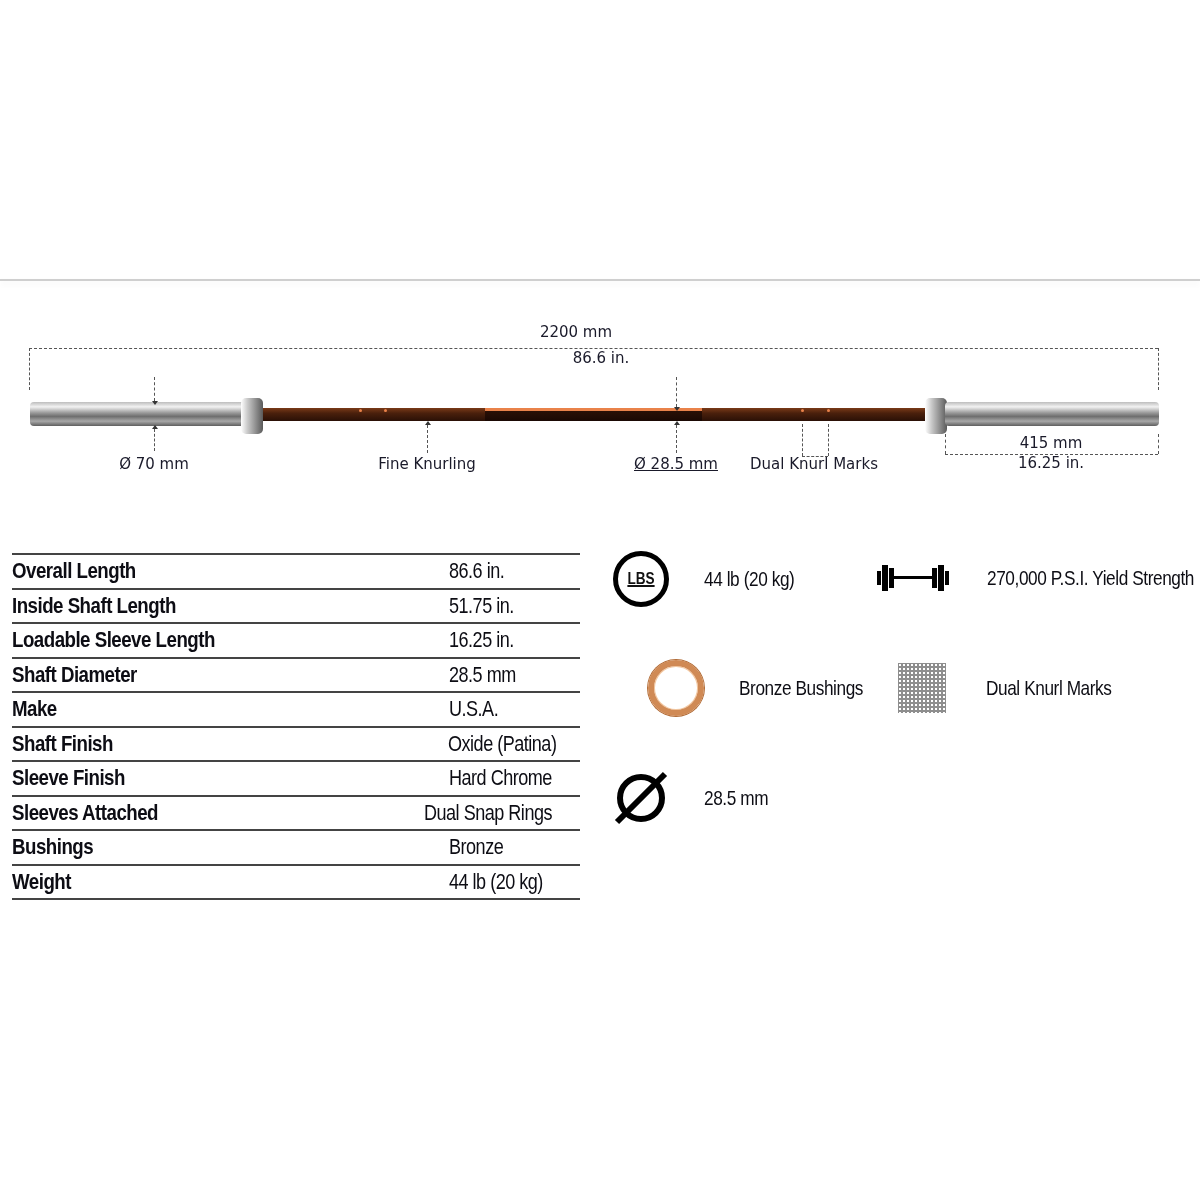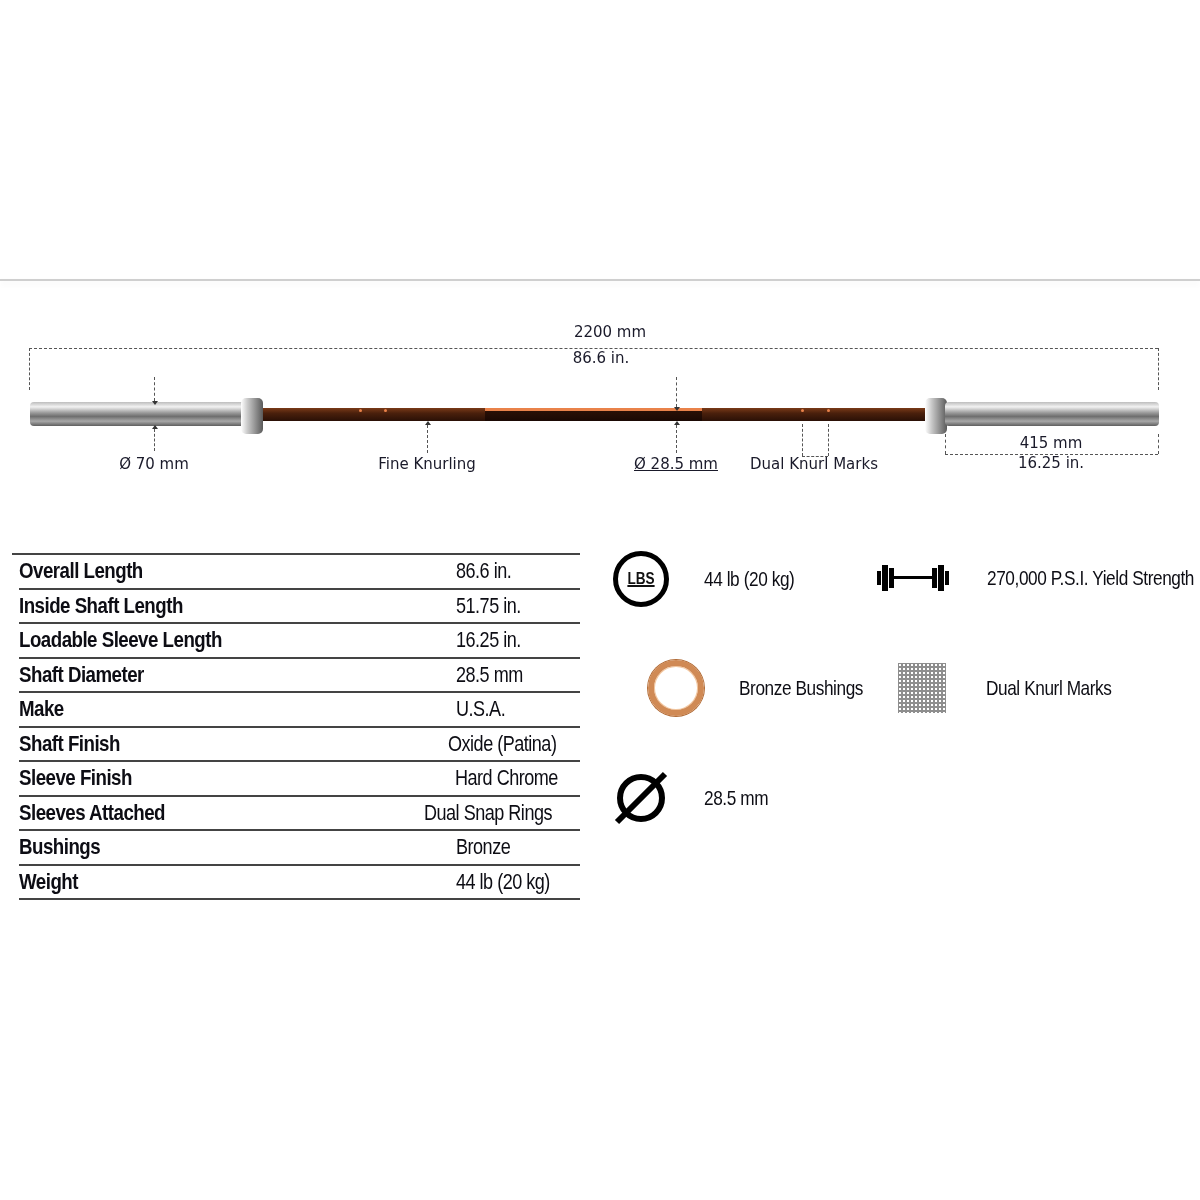--- a/index.html
+++ b/index.html
@@ -16,21 +16,21 @@
   .sleeve { position:absolute; height:24px; border-radius:4px;
     background:linear-gradient(to bottom,#bdbdbd 0%,#f2f2f2 20%,#9a9a9a 45%,#6e6e6e 60%,#a8a8a8 80%,#5e5e5e 100%); }
   .collar { position:absolute; width:22px; height:36px; border-radius:5px;
     background:linear-gradient(to right,#ffffff 0%,#c9c9c9 30%,#8a8a8a 70%,#5a5a5a 100%); }
   .shaft { position:absolute; height:13px; background:linear-gradient(to bottom,#7a3a18 0%,#4a200c 40%,#2a1006 100%); }
   .shaft-center { position:absolute; height:13px; background:linear-gradient(to bottom,#e9824a 0%,#e9824a 20%,#2a1006 22%,#1a0803 100%); }
   .knurl-dot { position:absolute; width:3px; height:3px; border-radius:50%; background:#e9824a; }
 
   
   .spec-table { position:absolute; left:12px; top:553px; width:568px; border-top:2px solid #444; }
-  .spec-row { display:flex; height:32.5px; border-bottom:2px solid #444; align-items:center;margin-left:7px; }
+  .spec-row { display:flex; height:32.5px; border-bottom:2px solid #444; align-items:center; }
   .spec-label { width:437px; font-family:"Liberation Sans", sans-serif; font-weight:bold; font-size:22px; letter-spacing:-0.6px; transform:scaleX(0.85); transform-origin:left center; white-space:nowrap; color:#0d0d14; }
   .spec-value { font-family:"Liberation Sans", sans-serif; font-size:22px; letter-spacing:-0.6px; transform:scaleX(0.82); transform-origin:left center; white-space:nowrap; color:#0d0d14; }
 
   
   .feature { position:absolute; display:flex; align-items:center;gap:20px; }
   .feature-label { font-family:"Liberation Sans", sans-serif; font-size:21px; letter-spacing:-0.5px; transform:scaleX(0.82); transform-origin:left center; white-space:nowrap; color:#0d0d14; }
   .lbs-icon { width:46px; height:46px; border:5px solid #000; border-radius:50%; display:flex; align-items:center; justify-content:center; box-sizing:border-box; width:56px; height:56px; }
   .lbs-icon span { font-family:"Liberation Sans", sans-serif; font-weight:bold; font-size:17px; text-decoration:underline; text-decoration-thickness:2px; transform:scaleX(0.8); }
   .bronze-ring { width:56px; height:56px; border-radius:50%; box-sizing:border-box; border:6px solid #d08a55;
     background:transparent; box-shadow: inset 0 0 0 1px #f4c79e, 0 0 0 1px #b06a35; }
@@ -42,21 +42,21 @@
 </head>
 <body>
 
 <div class="divider"></div>
 
 <div>
 
   <div class="dash-h" style="left:29px; top:348px; width:1129px;"></div>
   <div class="dash-v" style="left:29px; top:348px; height:42px;"></div>
   <div class="dash-v" style="left:1158px; top:348px; height:42px;"></div>
-  <div class="dim-text" style="left:610px; top:323px;">2200 mm</div>
+  <div class="dim-text" style="left:576px; top:323px;">2200 mm</div>
   <div class="dim-text" style="left:601px; top:349px;">86.6 in.</div>
 
   <div class="sleeve" style="left:30px; top:402px; width:215px;"></div>
   <div class="collar" style="left:241px; top:398px;"></div>
 
   <div class="shaft" style="left:263px; top:408px; width:222px;"></div>
   <div class="shaft-center" style="left:485px; top:408px; width:217px;"></div>
   <div class="shaft" style="left:702px; top:408px; width:226px;"></div>
   <div class="knurl-dot" style="left:359px; top:409px;"></div>
   <div class="knurl-dot" style="left:384px; top:409px;"></div>

